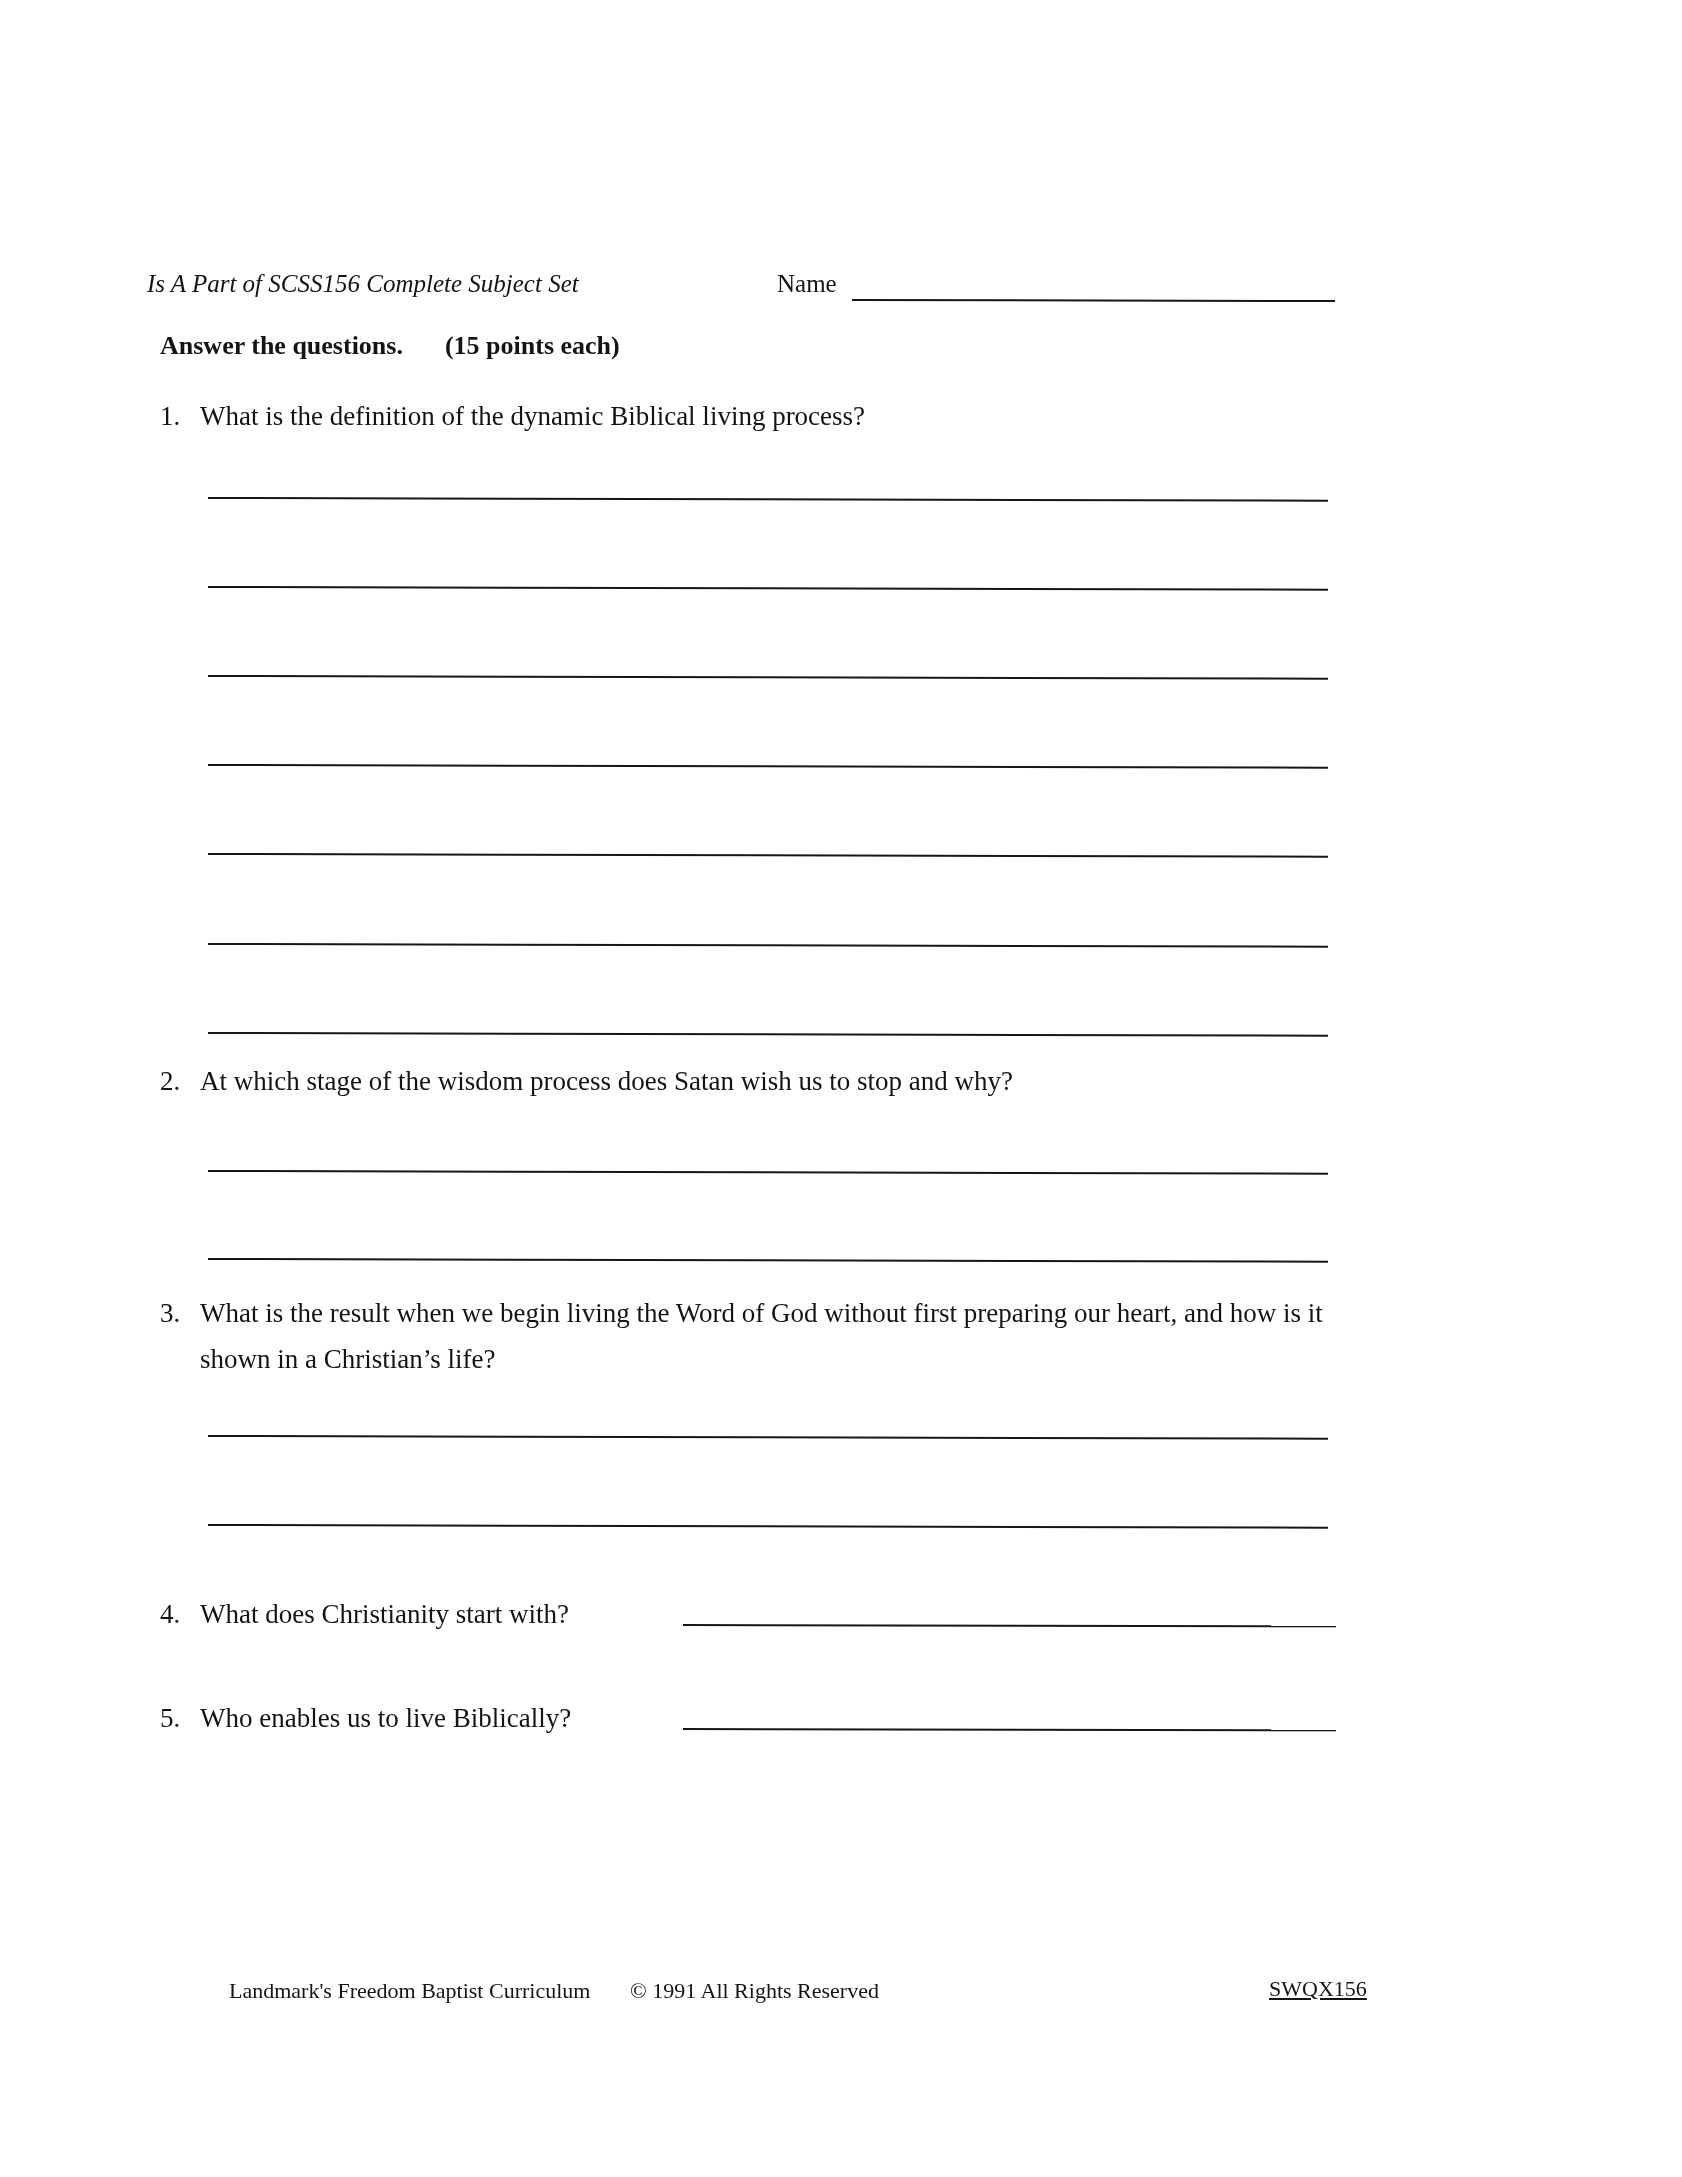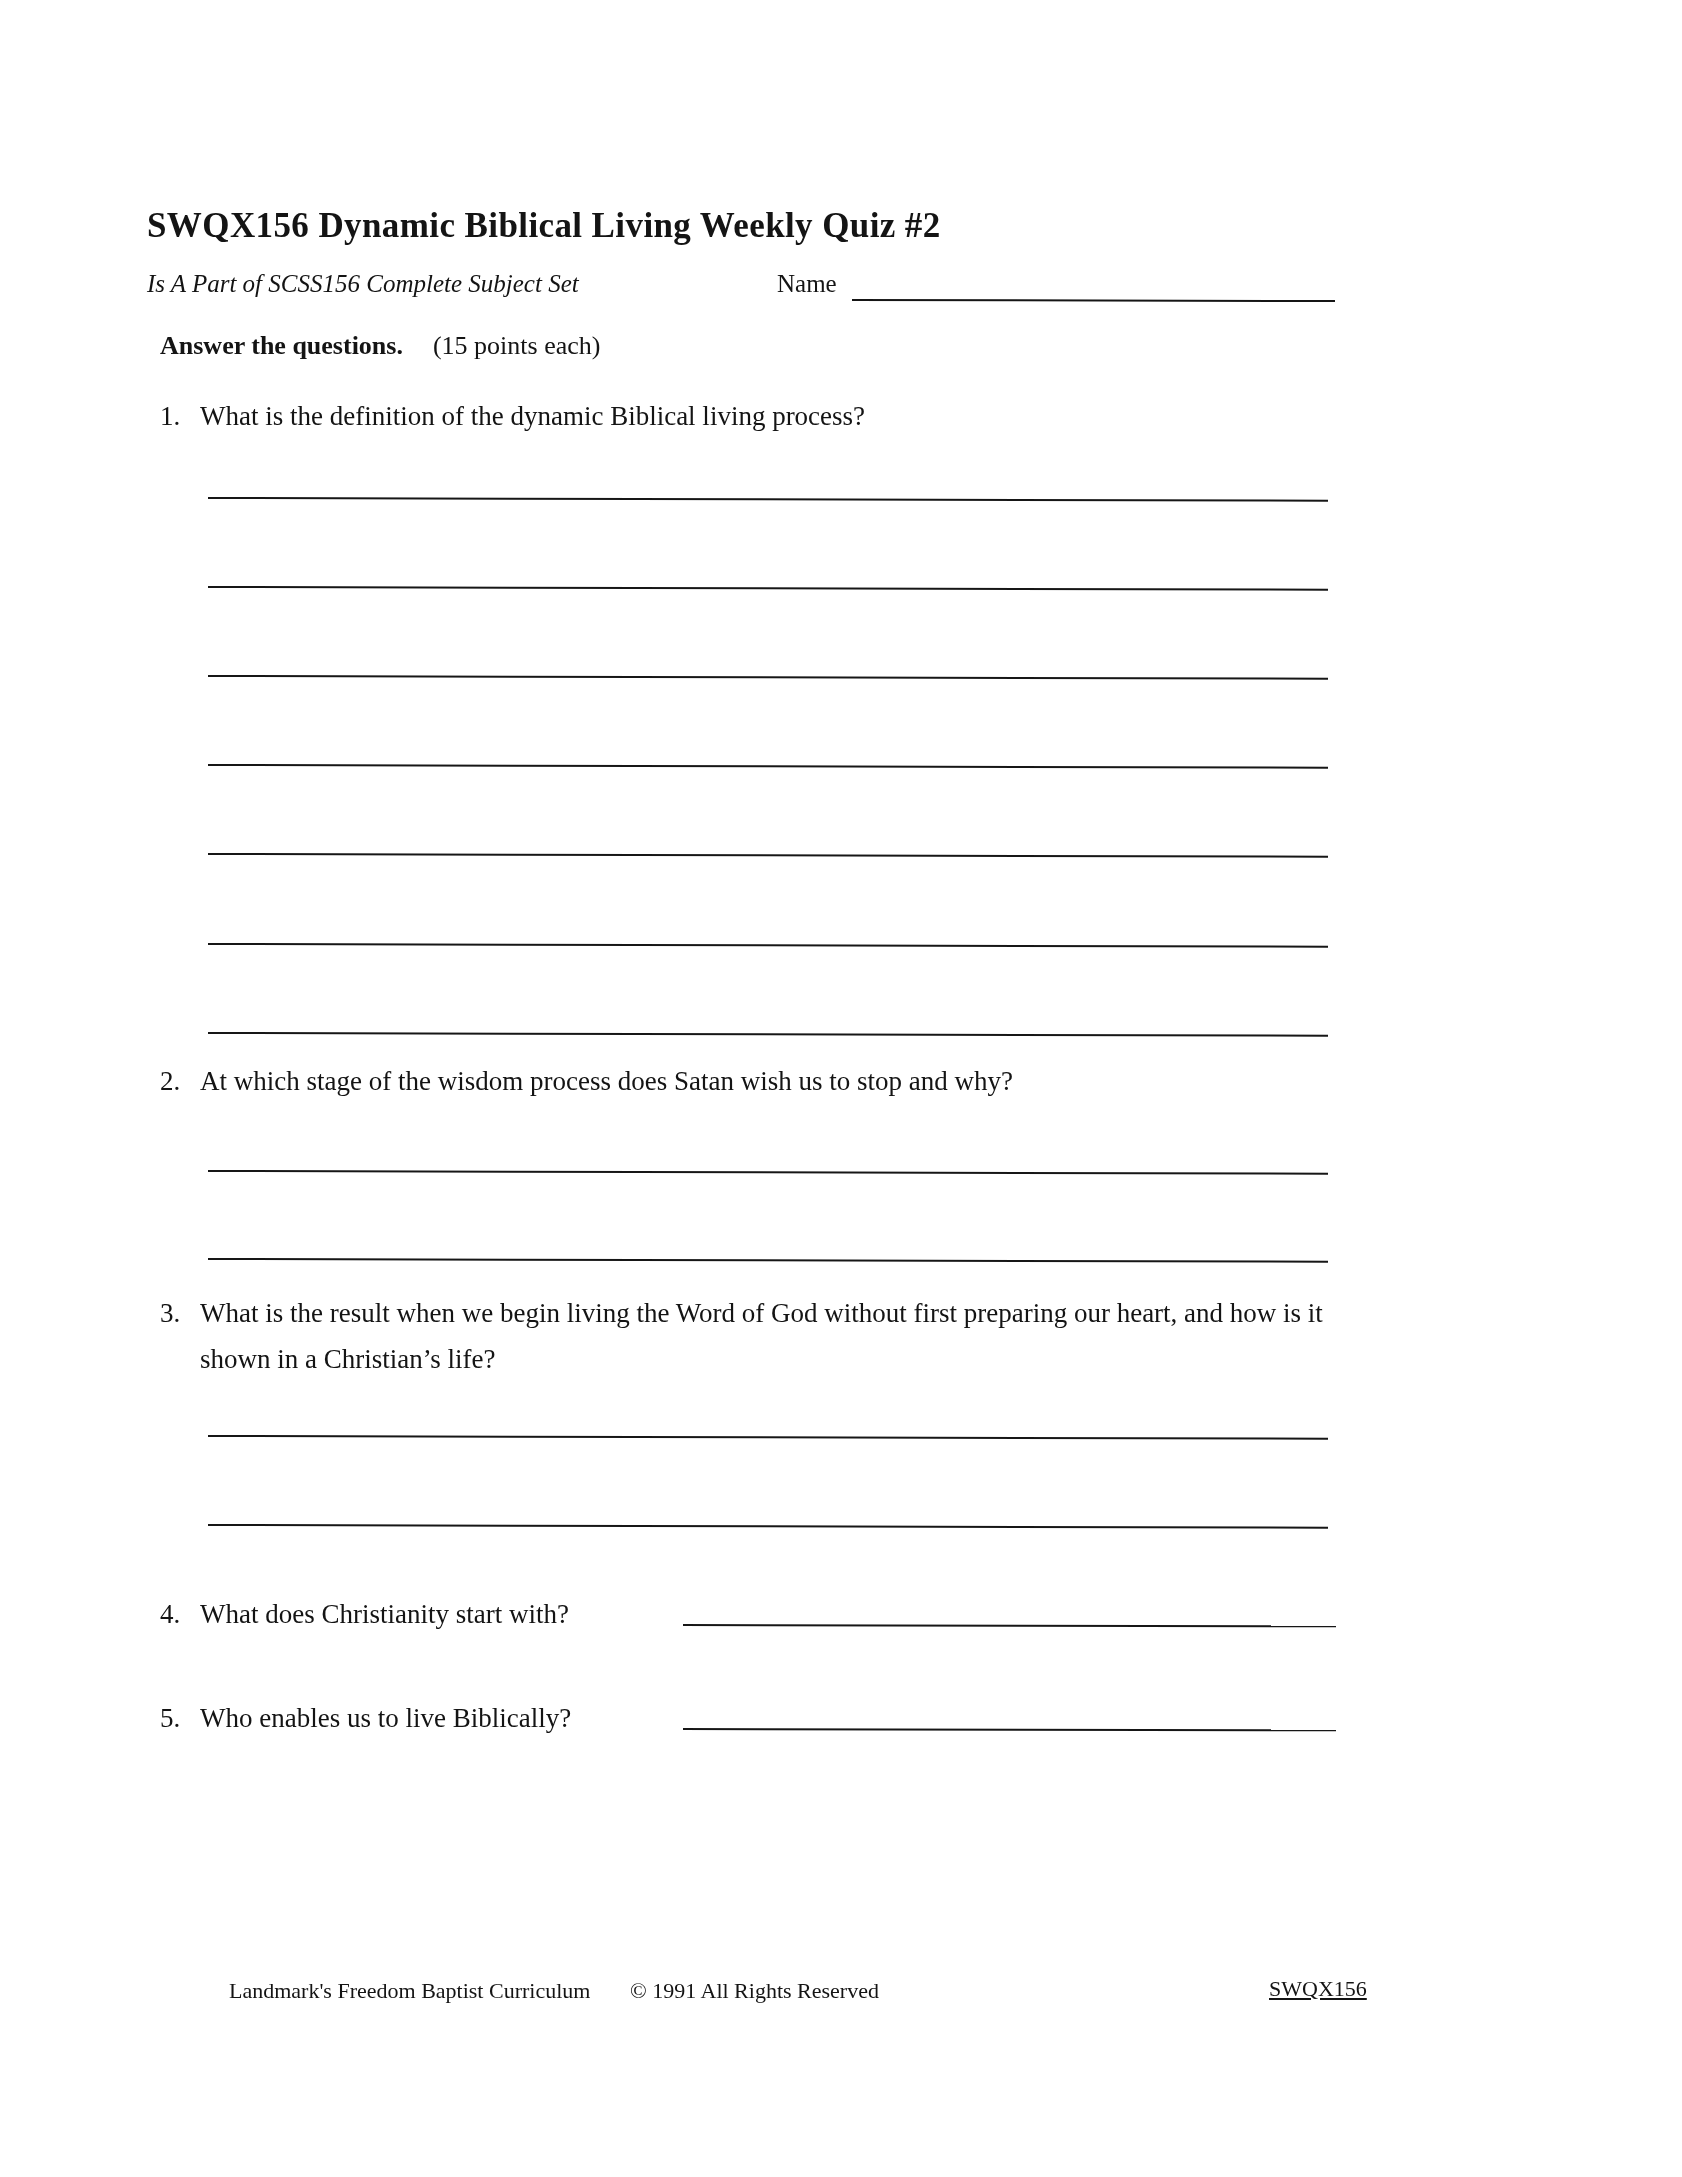--- a/index.html
+++ b/index.html
@@ -49,21 +49,21 @@
     transform-origin: left center;
   }
 
   .instruction {
     left: 160px;
     top: 331px;
     font-size: 26px;
     white-space: nowrap;
   }
   .instruction .bold { font-weight: bold; }
-  .instruction .points { margin-left: 30px; font-weight: normal; }
+  .instruction .points { margin-left: 42px; font-weight: bold; }
 
   .question {
     font-size: 27px;
     line-height: 46px;
     display: flex;
     align-items: flex-start;
   }
   .q-number {
     flex: 0 0 40px;
     width: 40px;
@@ -114,21 +114,20 @@
   }
   .footer-left { left: 229px; top: 1978px; }
   .footer-copyright { left: 630px; top: 1978px; }
   .footer-code { left: 1269px; top: 1976px; text-decoration: underline; }
 </style>
 </head>
 <body>
 
 <div class="page">
 
-  <div class="abs doc-title">SWQX156 Dynamic Biblical Living Weekly Quiz #2</div>
 
   <div class="abs subtitle">Is A Part of SCSS156 Complete Subject Set</div>
   <div class="abs name-label">Name</div>
   <div class="abs name-line"></div>
 
   <div class="abs instruction">
     <span class="bold">Answer the questions.</span><span class="points">(15 points each)</span>
   </div>
 
   <div class="abs question q1">

